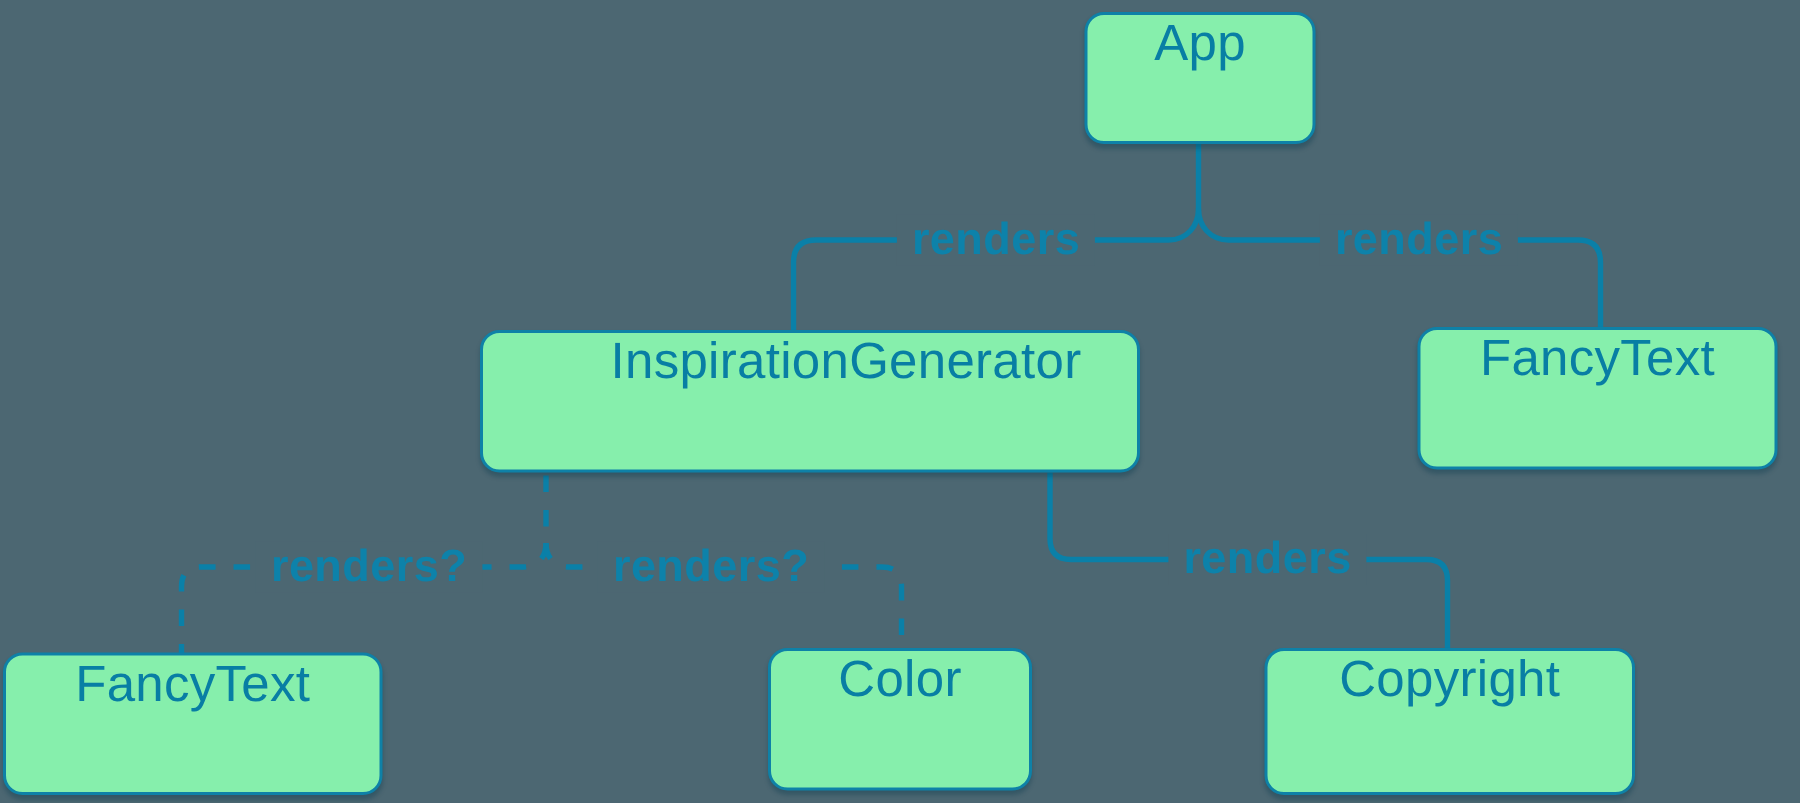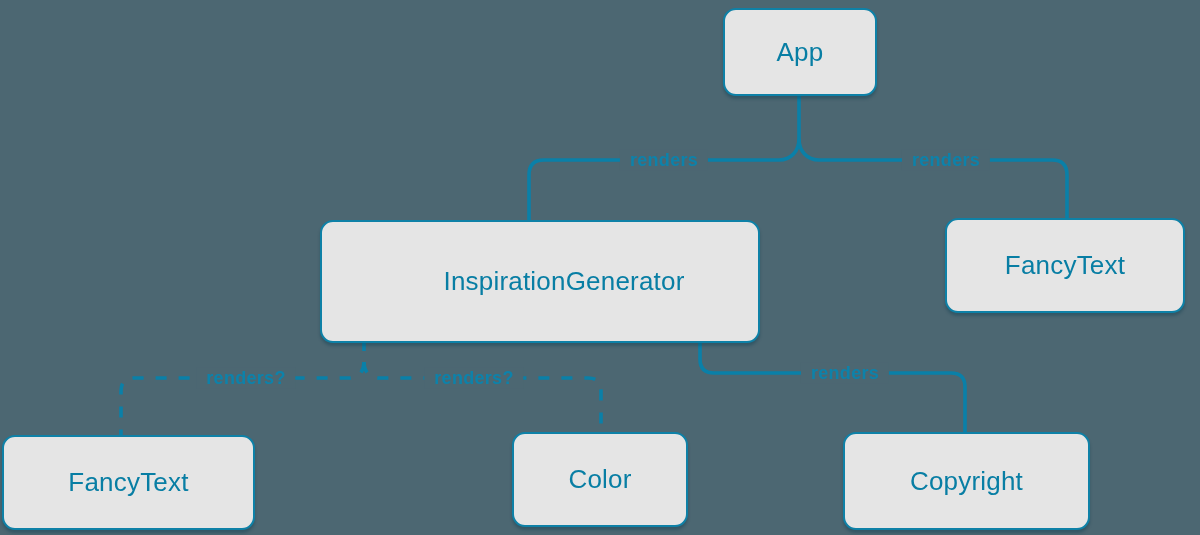--- a/index.html
+++ b/index.html
@@ -14,36 +14,36 @@
     font-family:"Liberation Sans", sans-serif;
     position:relative;
   }
   .stage{position:absolute;inset:0;}
   svg.edges{position:absolute;left:0;top:0;width:1200px;height:535px;}
   svg.edges path{fill:none;stroke:var(--line);stroke-width:3.6px;}
   svg.edges path.dashed{stroke-dasharray:11 12;}
 
   .node{
     position:absolute;
-    background:#e5e5e5;
+    background:#86efac;
     border:2.5px solid #0e81a7;
     border-radius:13px;
-    display:flex;align-items:center;justify-content:center;
+    display:flex;justify-content:center;
     color:var(--accent);
-    font-size:26px;
+    font-size:34px;
     font-weight:500;
     letter-spacing:0.2px;
     box-shadow:0 3px 3px rgba(9,58,76,0.35);
   }
   .edge-label{
     position:absolute;
     transform:translate(-50%,-50%);
     background:var(--bg);
     color:#0d82aa;
-    font-size:18px;
+    font-size:30px;
     font-weight:600;
     padding:0 10px;
     white-space:nowrap;
     letter-spacing:0.3px;
   }
 </style>
 </head>
 <body>
 
 <div class="stage">
@@ -66,21 +66,21 @@
   <span class="edge-label" style="left:664px;top:160px;">renders</span>
   <span class="edge-label" style="left:946px;top:160px;">renders</span>
   <span class="edge-label" style="left:246px;top:378px;">renders?</span>
   <span class="edge-label" style="left:474px;top:378px;">renders?</span>
   <span class="edge-label" style="left:845px;top:373px;">renders</span>
 
   <div class="node" style="left:723px;top:8px;width:154px;height:88px;">
     <span>App</span>
   </div>
 
-  <div class="node" style="left:320px;top:220px;width:440px;height:123px;padding-left:48px;">
+  <div class="node" style="left:320px;top:220px;width:440px;height:95px;padding-left:48px;">
     <span>InspirationGenerator</span>
   </div>
 
   <div class="node" style="left:945px;top:218px;width:240px;height:95px;">
     <span>FancyText</span>
   </div>
 
   <div class="node" style="left:2px;top:435px;width:253px;height:95px;">
     <span>FancyText</span>
   </div>

